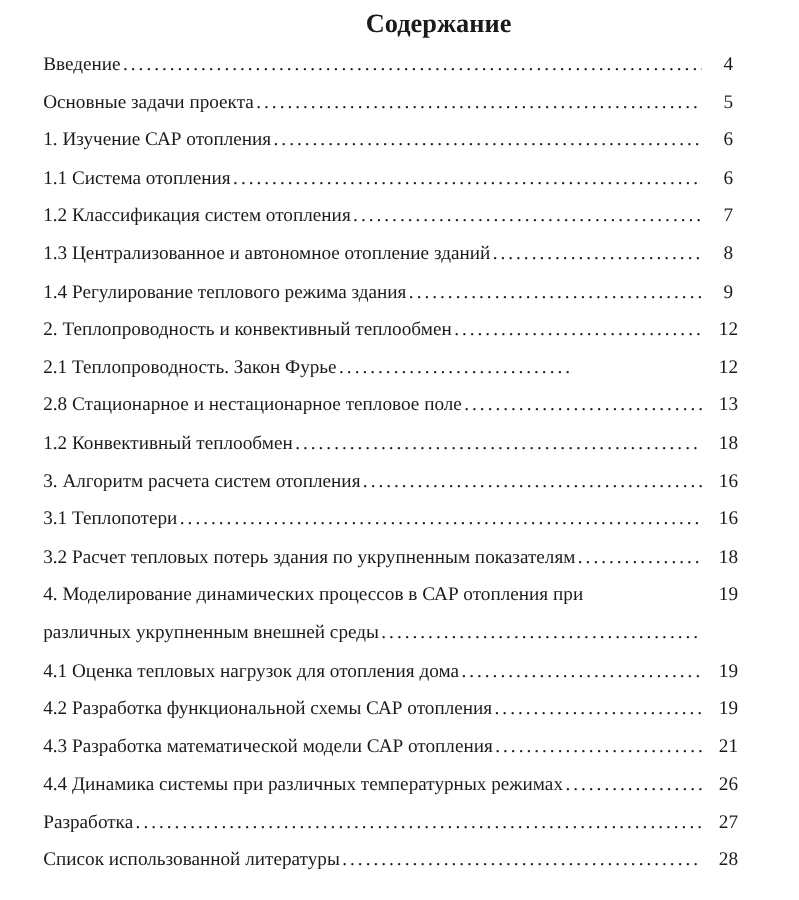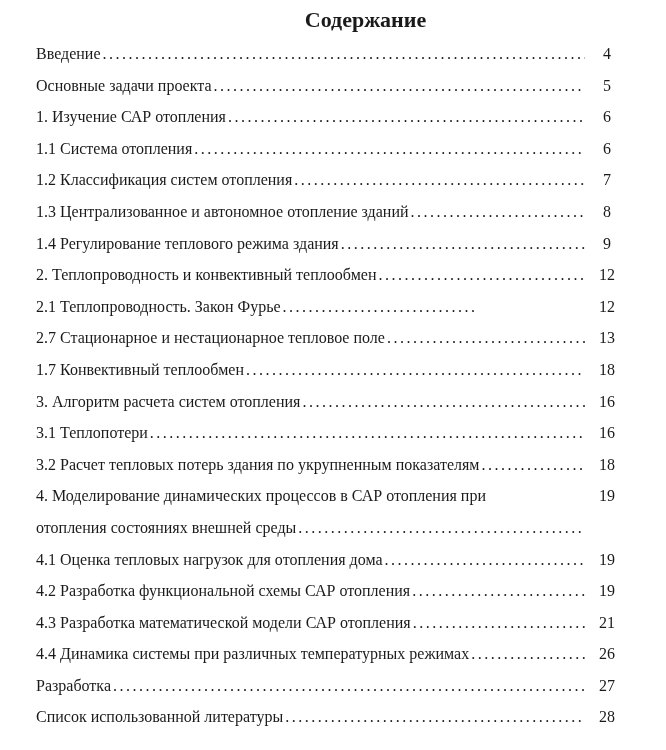--- a/index.html
+++ b/index.html
@@ -112,27 +112,27 @@
     <span class="page">12</span>
   </div>
 
   <div class="toc-row">
     <span class="label">2.1 Теплопроводность. Закон Фурье</span>
     <span class="leader">..............................</span>
     <span class="page">12</span>
   </div>
 
   <div class="toc-row">
-    <span class="label">2.7 Стационарное и нестационарное тепловое поле</span>
+    <span class="label">2.8 Стационарное и нестационарное тепловое поле</span>
     <span class="leader">..........................................................................................................................................</span>
     <span class="page">13</span>
   </div>
 
   <div class="toc-row">
-    <span class="label">1.7 Конвективный теплообмен</span>
+    <span class="label">1.2 Конвективный теплообмен</span>
     <span class="leader">..........................................................................................................................................</span>
     <span class="page">18</span>
   </div>
 
   <div class="toc-row">
     <span class="label">3. Алгоритм расчета систем отопления</span>
     <span class="leader">..........................................................................................................................................</span>
     <span class="page">16</span>
   </div>
 
@@ -148,21 +148,21 @@
     <span class="page">18</span>
   </div>
 
   <div class="toc-row">
     <span class="label">4. Моделирование динамических процессов в САР отопления при</span>
     <span class="leader"></span>
     <span class="page">19</span>
   </div>
 
   <div class="toc-row">
-    <span class="label">отопления состояниях внешней среды</span>
+    <span class="label">различных укрупненным внешней среды</span>
     <span class="leader">..........................................................................................................................................</span>
     <span class="page"></span>
   </div>
 
   <div class="toc-row">
     <span class="label">4.1 Оценка тепловых нагрузок для отопления дома</span>
     <span class="leader">..........................................................................................................................................</span>
     <span class="page">19</span>
   </div>
 

